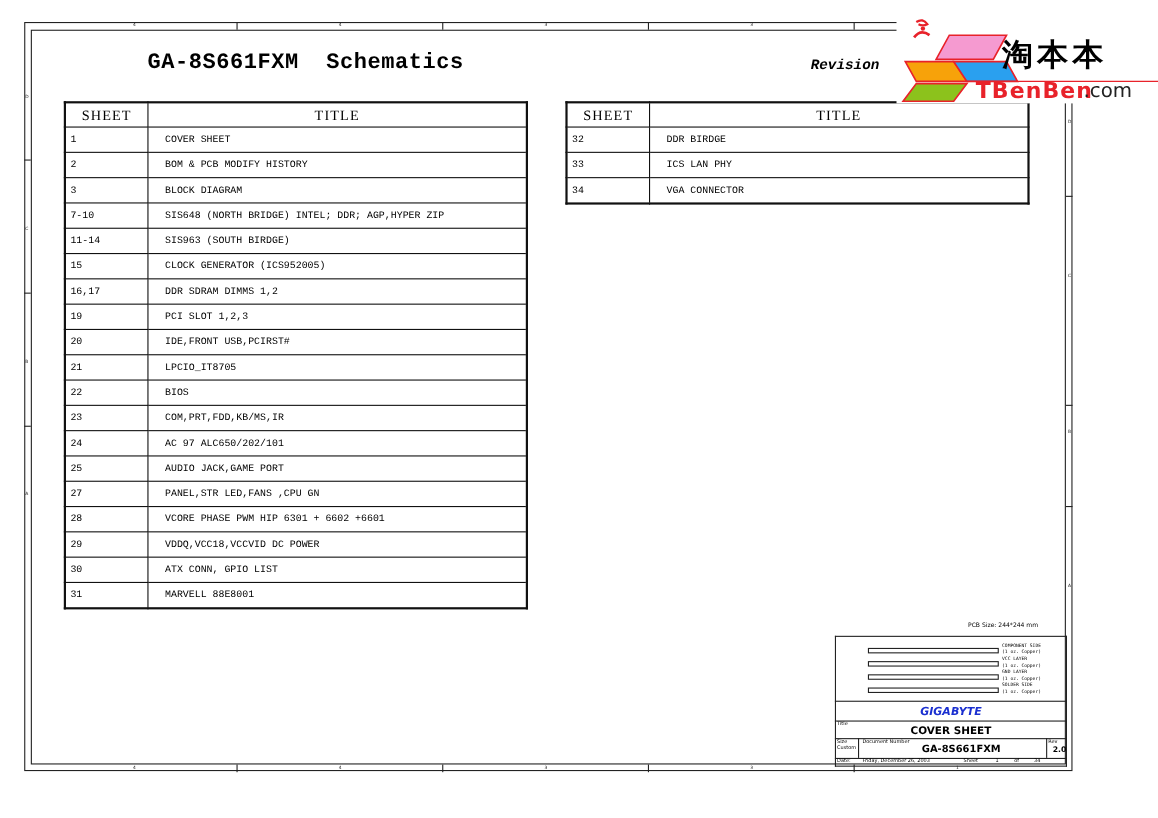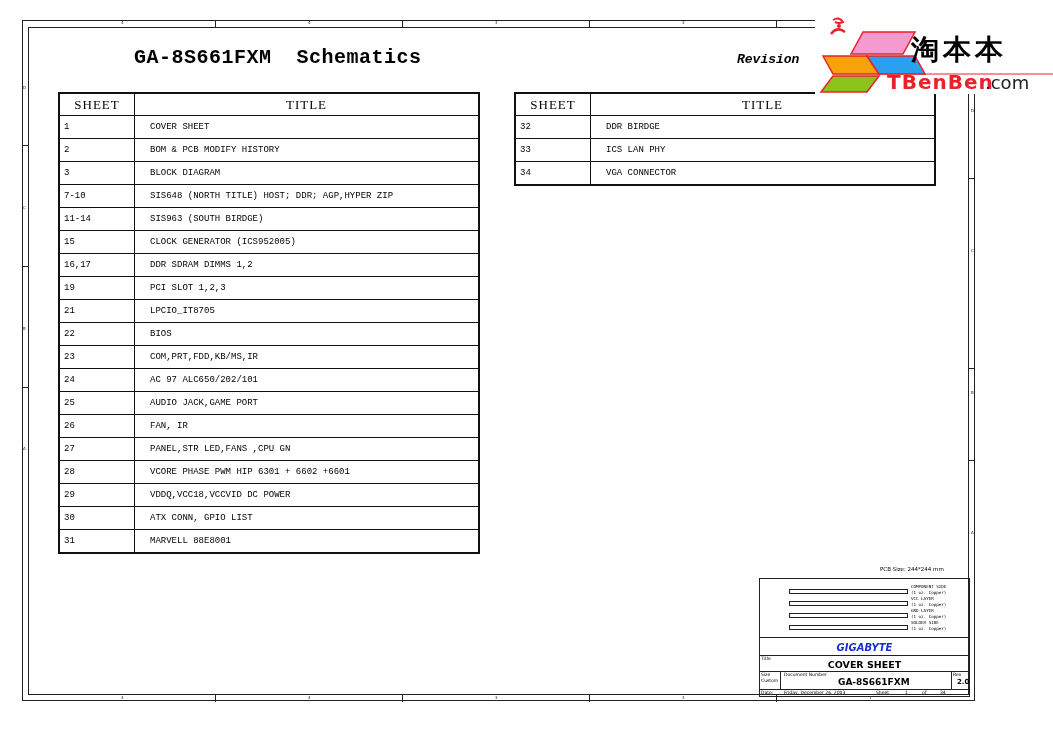--- a/index.html
+++ b/index.html
@@ -88,61 +88,61 @@
       <tr>
         <td class="sh">2</td>
         <td class="tt">BOM &amp; PCB MODIFY HISTORY</td>
       </tr>
       <tr>
         <td class="sh">3</td>
         <td class="tt">BLOCK DIAGRAM</td>
       </tr>
       <tr>
         <td class="sh">7-10</td>
-        <td class="tt">SIS648 (NORTH TITLE) HOST; DDR; AGP,HYPER ZIP</td>
+        <td class="tt">SIS648 (NORTH BRIDGE) INTEL; DDR; AGP,HYPER ZIP</td>
       </tr>
       <tr>
         <td class="sh">11-14</td>
         <td class="tt">SIS963 (SOUTH BIRDGE)</td>
       </tr>
       <tr>
         <td class="sh">15</td>
         <td class="tt">CLOCK GENERATOR (ICS952005)</td>
       </tr>
       <tr>
         <td class="sh">16,17</td>
         <td class="tt">DDR SDRAM DIMMS 1,2</td>
       </tr>
       <tr>
         <td class="sh">19</td>
         <td class="tt">PCI SLOT 1,2,3</td>
       </tr>
       <tr>
+        <td class="sh">20</td>
+        <td class="tt">IDE,FRONT USB,PCIRST#</td>
+      </tr>
+      <tr>
         <td class="sh">21</td>
         <td class="tt">LPCIO_IT8705</td>
       </tr>
       <tr>
         <td class="sh">22</td>
         <td class="tt">BIOS</td>
       </tr>
       <tr>
         <td class="sh">23</td>
         <td class="tt">COM,PRT,FDD,KB/MS,IR</td>
       </tr>
       <tr>
         <td class="sh">24</td>
         <td class="tt">AC 97 ALC650/202/101</td>
       </tr>
       <tr>
         <td class="sh">25</td>
         <td class="tt">AUDIO JACK,GAME PORT</td>
-      </tr>
-      <tr>
-        <td class="sh">26</td>
-        <td class="tt">FAN, IR</td>
       </tr>
       <tr>
         <td class="sh">27</td>
         <td class="tt">PANEL,STR LED,FANS ,CPU GN</td>
       </tr>
       <tr>
         <td class="sh">28</td>
         <td class="tt">VCORE PHASE PWM HIP 6301 + 6602 +6601</td>
       </tr>
       <tr>

